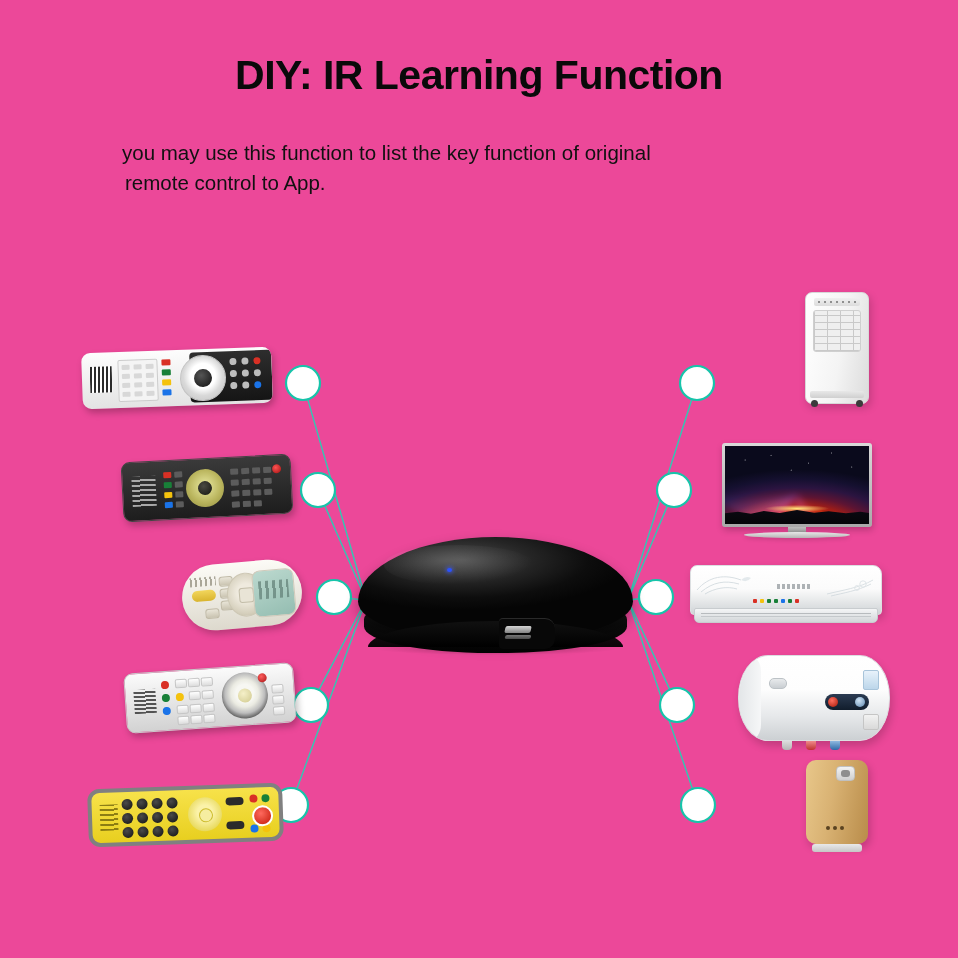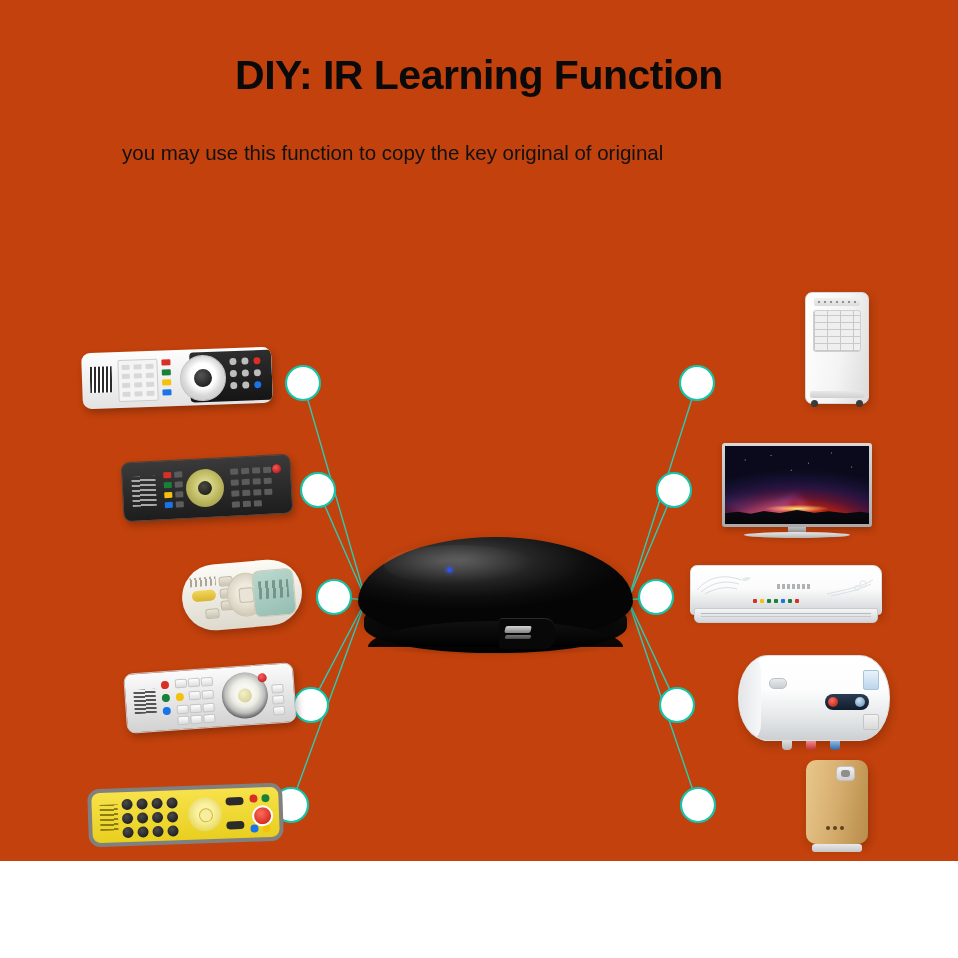--- a/index.html
+++ b/index.html
@@ -1,19 +1,19 @@
 <!DOCTYPE html>
 <html><head>
 <meta charset="utf-8">
 <title>DIY: IR Learning Function</title>
 <style>
   html,body{margin:0;padding:0;background:#ffffff;}
   body{width:958px;height:958px;overflow:hidden;
        font-family:"Liberation Sans","DejaVu Sans",sans-serif;color:#000;}
-  #stage{position:relative;width:958px;height:861px;background:#c2410c;}
+  #stage{position:relative;width:958px;height:958px;background:#ec4899;}
 
   
   .title{position:absolute;left:0;top:52px;width:958px;text-align:center;
          font-size:41px;font-weight:bold;letter-spacing:-.5px;color:#0a0a0a;}
   .subtitle{position:absolute;left:120px;top:138px;width:740px;
             font-size:20.5px;line-height:30px;color:#111;}
   .subtitle div{white-space:nowrap;}
   .sub2{padding-left:2px;}
   .sub3{padding-left:5px;}
 
@@ -245,21 +245,22 @@
   .ap .foot{position:absolute;left:6px;bottom:0;width:50px;height:8px;border-radius:3px;
        background:linear-gradient(180deg,#e9e9e9,#c6c6c6);}
 </style>
 </head>
 <body>
 
 <div id="stage">
 
   <div class="title">DIY: IR Learning Function</div>
   <div class="subtitle">
-    <div class="sub2">you may use this function to copy the key original of original</div>
+    <div class="sub2">you may use this function to list the key function of original</div>
+    <div class="sub3">remote control to App.</div>
   </div>
 
   <svg id="wires" viewBox="0 0 958 958" xmlns="http://www.w3.org/2000/svg">
     <g id="wire-lines" fill="none" stroke="#2ecbb4" stroke-width="1.4">
         <line x1="307.73977331268725" y1="399.3258858548116" x2="366" y2="600"></line>
         <line x1="324.7990557522693" y1="505.5811694322838" x2="366" y2="600"></line>
         <line x1="350.9257818430079" y1="598.586792047782" x2="366" y2="600"></line>
         <line x1="318.88811890939945" y1="689.9408639002373" x2="366" y2="600"></line>
         <line x1="296.84088603148007" y1="789.0349115139545" x2="366" y2="600"></line>
         <line x1="691.8486194751819" y1="399.20071846210914" x2="628" y2="600"></line>

